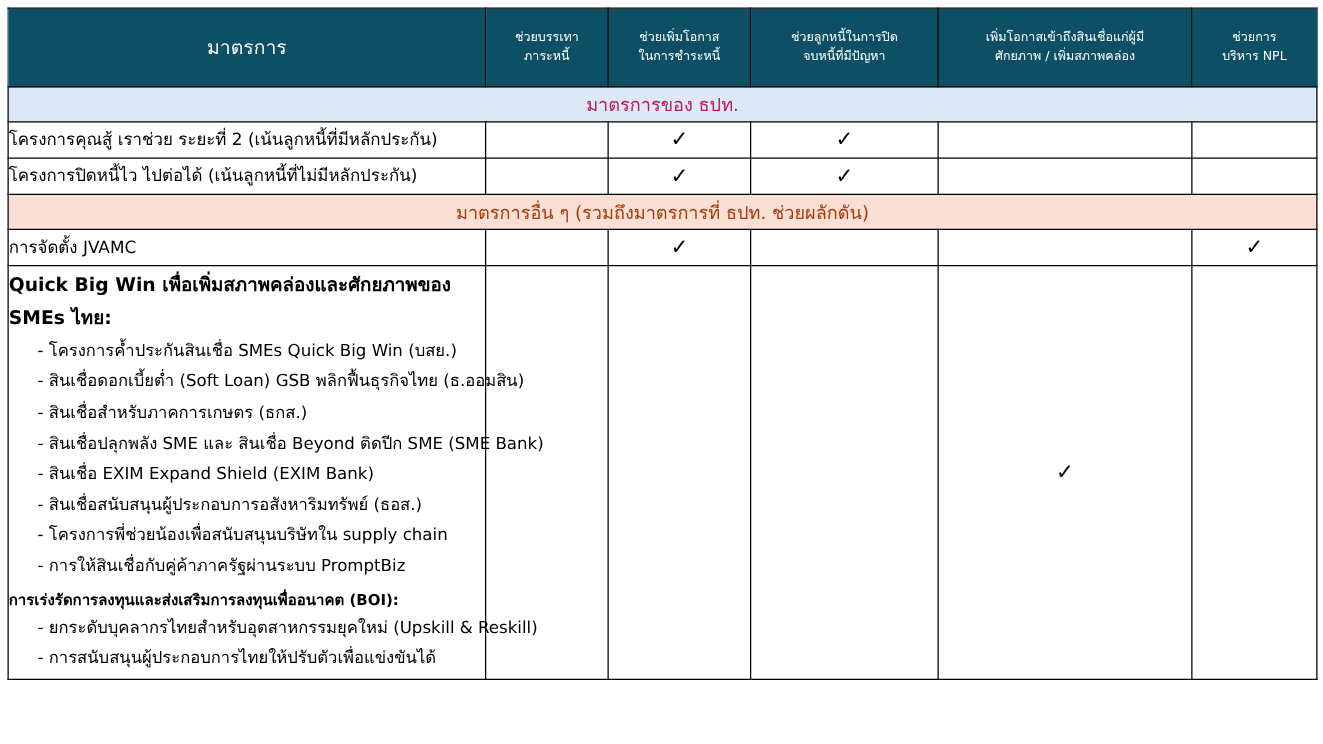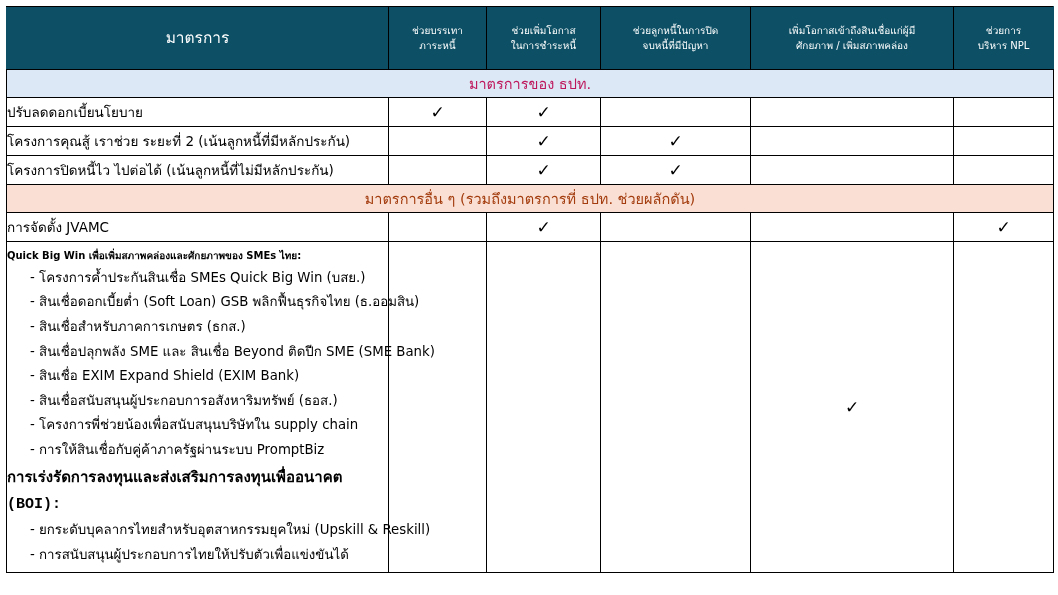--- a/index.html
+++ b/index.html
@@ -98,32 +98,31 @@
   
   td.content-cell {
     text-align: left;
     vertical-align: top;
     padding: 9px 6px 8px 10px;
     height: 330px;
   }
   .content-block { font-size: 13.3px; line-height: 1.58; }
   .content-block .lead {
     font-weight: bold;
-    font-size: 10px;
+    font-size: 15px;
     line-height: 1.72;
     display: block;
     margin-bottom: 2px;
   }
   .content-block .sub-head {
     font-weight: bold;
-    font-size: 15px;
+    font-size: 12px;
     display: block;
     margin-top: 3px;
     line-height: 1.75;
-    font-family: Liberation Mono, monospace;
   }
   .content-block .bullet {
     display: block;
     line-height: 1.85;
     white-space: nowrap;
     margin-left: 23px;
   }
   td.content-tick {
     text-align: center;
     vertical-align: middle;
@@ -172,28 +171,20 @@
         </th>
       </tr>
     </thead>
 
     <tbody>
 
       <tr>
         <td class="band band-blue" colspan="6">มาตรการของ ธปท.</td>
       </tr>
 
-      <tr>
-        <td class="measure-cell">ปรับลดดอกเบี้ยนโยบาย</td>
-        <td class="tick-cell">✓</td>
-        <td class="tick-cell">✓</td>
-        <td class="tick-cell"></td>
-        <td class="tick-cell"></td>
-        <td class="tick-cell"></td>
-      </tr>
 
       <tr>
         <td class="measure-cell">โครงการคุณสู้ เราช่วย ระยะที่ 2 (เน้นลูกหนี้ที่มีหลักประกัน)</td>
         <td class="tick-cell"></td>
         <td class="tick-cell">✓</td>
         <td class="tick-cell">✓</td>
         <td class="tick-cell"></td>
         <td class="tick-cell"></td>
       </tr>
 

